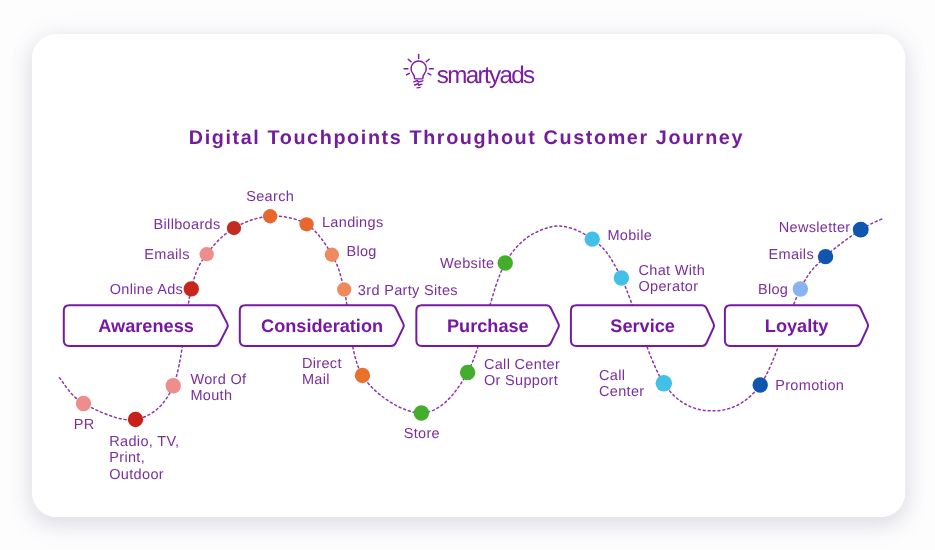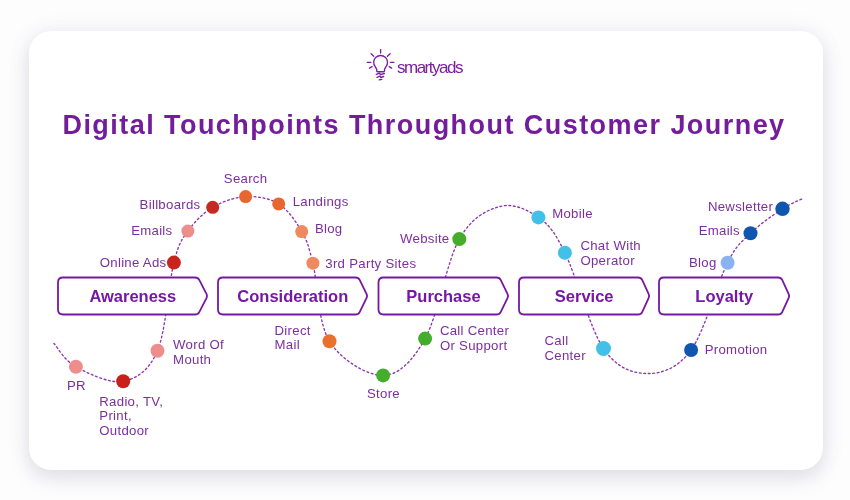--- a/index.html
+++ b/index.html
@@ -1,19 +1,19 @@
 <!DOCTYPE html>
 <html><head>
 <meta charset="utf-8">
 <style>
   * { margin: 0; padding: 0; box-sizing: border-box; }
   html, body { width: 850px; height: 500px; background: #fdfdfe; font-family: "Liberation Sans", sans-serif; overflow: hidden; }
   .card { position: absolute; left: 29px; top: 31px; width: 794px; height: 439px; background: #ffffff; border-radius: 22px; box-shadow: 0 8px 20px rgba(120,120,145,0.20), 0 0 22px rgba(120,120,145,0.08); }
-  .heading { position: absolute; left: 27px; top: 110px; width: 794px; text-align: center; font-size: 27px; line-height: 30px; font-weight: bold; color: #731d9c; letter-spacing: 1.45px; white-space: nowrap; }
-  .logotext { position: absolute; left: 397px; top: 56.5px; font-size: 17px; line-height: 21.5px; color: #7d1ca5; letter-spacing: -1.5px; }
+  .heading { position: absolute; left: 27px; top: 110px; width: 794px; text-align: center; font-size: 18px; line-height: 30px; font-weight: bold; color: #731d9c; letter-spacing: 1.45px; white-space: nowrap; }
+  .logotext { position: absolute; left: 397px; top: 56.5px; font-size: 22px; line-height: 21.5px; color: #7d1ca5; letter-spacing: -1.5px; }
   svg.diagram { position: absolute; left: 0; top: 0; }
 </style>
 </head>
 <body>
 <div class="card"></div>
 <svg class="diagram" width="850" height="500" viewBox="0 0 850 500">
 <path d="M 375.2,66.7 A 6.9 6.9 0 1 1 386.0,66.7 L 384.5,69.4 L 384.5,70.9 Q 384.5,71.7 383.7,71.7 L 377.5,71.7 Q 376.7,71.7 376.7,70.9 L 376.7,69.4 Z" fill="none" stroke="#7d1ca5" stroke-width="1.35" stroke-linejoin="round"></path>
 <path d="M 376.3,74.4 L 379.5,73.2 L 380.3,74.6 L 384.4,73.5" fill="none" stroke="#7d1ca5" stroke-width="1.35" stroke-linecap="round" stroke-linejoin="round"></path>
 <path d="M 376.9,77.3 L 380.1,76.2 L 380.7,77.5 L 383.6,76.5" fill="none" stroke="#7d1ca5" stroke-width="1.35" stroke-linecap="round" stroke-linejoin="round"></path>
 <path d="M 379.2,79.9 L 381.8,79.4" fill="none" stroke="#7d1ca5" stroke-width="1.3" stroke-linecap="round"></path>

